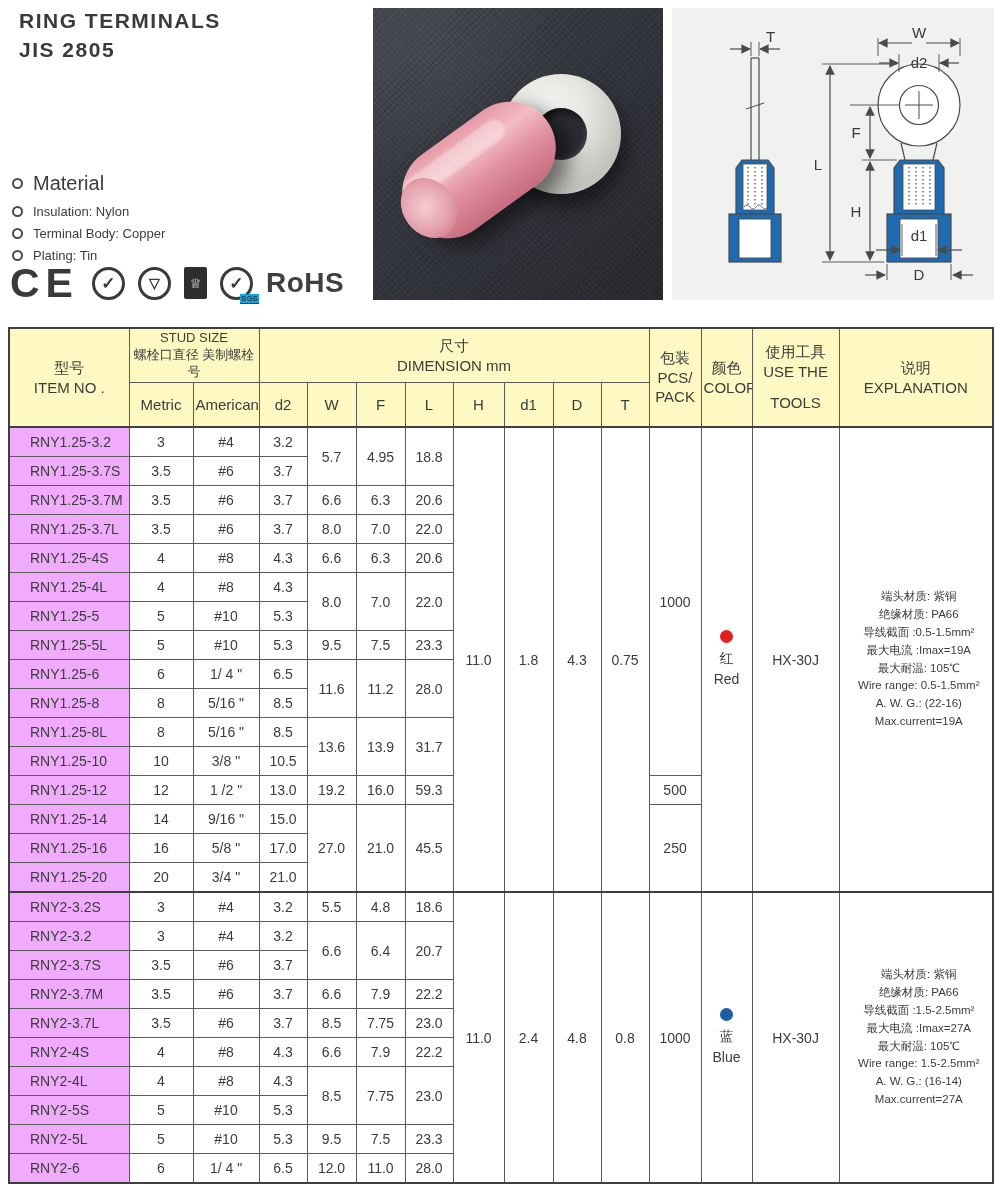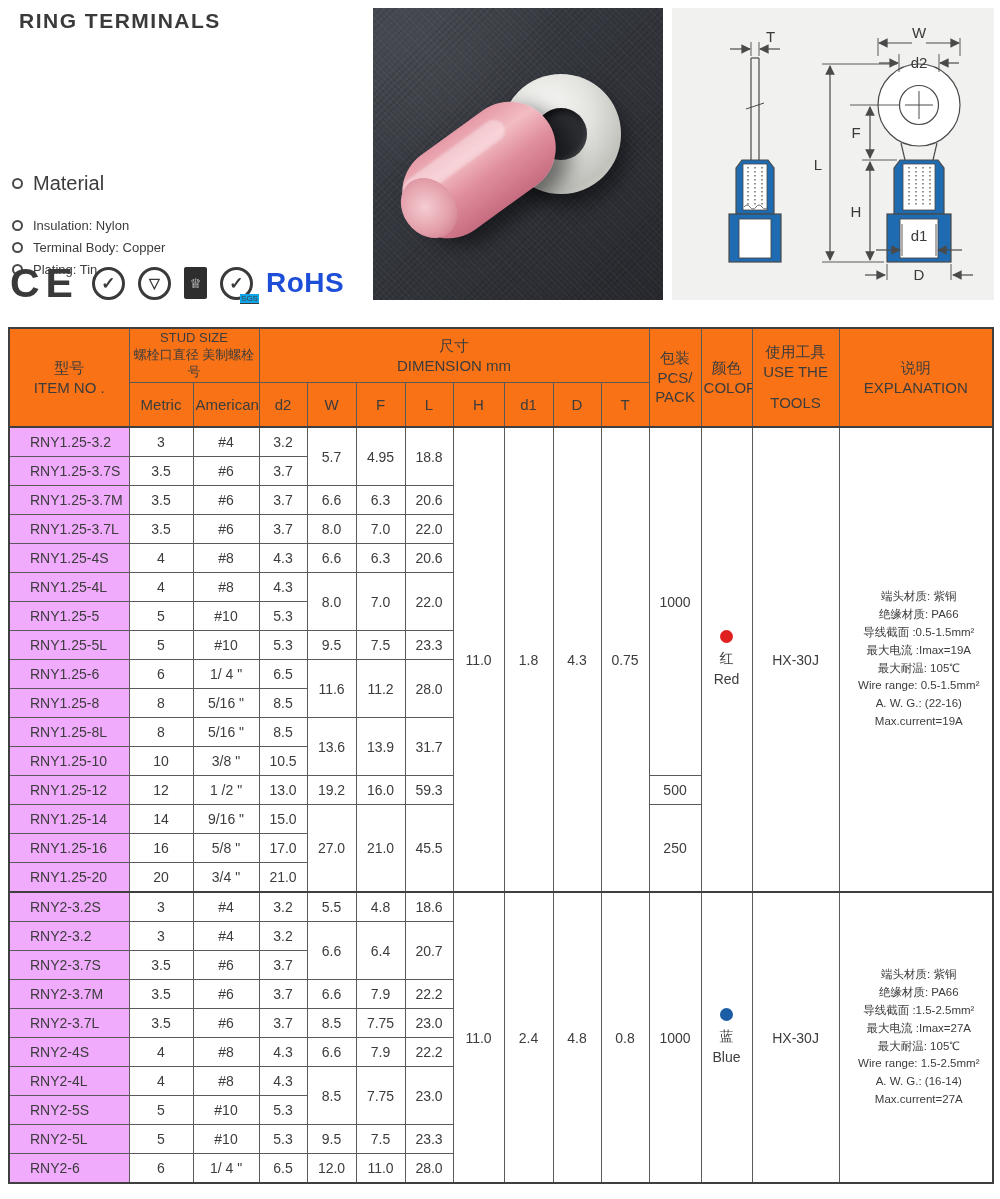--- a/index.html
+++ b/index.html
@@ -4,35 +4,35 @@
 <style>
   html,body{margin:0;padding:0;background:#ffffff;}
   .page{position:relative;width:1000px;height:1199px;background:#fff;
         font-family:"Liberation Sans", sans-serif;color:#3c3c3c;overflow:hidden;}
 
   
   .title{position:absolute;left:12px;top:6px;font-size:21px;font-weight:bold;
          letter-spacing:1.5px;line-height:1.4;color:#3a3a3a;margin-left:7px;}
   .materials{position:absolute;left:12px;top:172px;}
   .mat-row{display:flex;align-items:center;margin-bottom:7px;font-size:13px;}
-  .mat-row.mat-head{font-size:20px;margin-bottom:23px;}
+  .mat-row.mat-head{font-size:20px;margin-bottom:9px;}
   .bullet{display:inline-block;width:7px;height:7px;border:2px solid #4a4a4a;
           border-radius:50%;margin-right:10px;flex:0 0 auto;}
   .certs{position:absolute;left:10px;top:263px;display:flex;align-items:center;gap:13px;height:40px;}
   .ce-mark{font-size:41px;font-weight:600;letter-spacing:6px;color:#3a3a3a;}
   .badge{width:33px;height:33px;border:3px solid #3a3a3a;border-radius:50%;
          display:flex;align-items:center;justify-content:center;
          font-size:17px;font-weight:bold;color:#3a3a3a;box-sizing:border-box;}
   .badge-tri{font-size:14px;}
   .ukas{width:23px;height:32px;background:#2e2e2e;color:#fff;border-radius:2px;
         display:flex;align-items:center;justify-content:center;font-size:13px;}
   .sgs-wrap{position:relative;}
-  .sgs-label{position:absolute;right:-6px;bottom:-4px;font-size:8px;font-weight:normal;
+  .sgs-label{position:absolute;right:-6px;bottom:-4px;font-size:8px;font-weight:bold;
              background:#0ea5e9;padding:0 1px;border-bottom:1px solid #3a3a3a;}
-  .rohs{font-size:28px;font-weight:800;color:#1d4ed8;letter-spacing:0.5px;}
+  .rohs{font-size:28px;font-weight:800;color:#404040;letter-spacing:0.5px;}
 
   
   .photo{position:absolute;left:373px;top:8px;width:290px;height:292px;overflow:hidden;
          background:
            radial-gradient(circle at 20% 15%, rgba(255,255,255,0.05), transparent 40%),
            linear-gradient(135deg,#41444c 0%,#33353c 45%,#26282d 100%);}
   .photo .speckle{position:absolute;inset:0;
       background-image:repeating-linear-gradient(45deg, rgba(255,255,255,0.035) 0 1px, transparent 1px 4px),
                        repeating-linear-gradient(-45deg, rgba(0,0,0,0.12) 0 1px, transparent 1px 5px);}
   .ring{position:absolute;left:128px;top:66px;width:120px;height:120px;border-radius:50%;
@@ -58,39 +58,40 @@
   .diagram{position:absolute;left:672px;top:8px;width:322px;height:292px;background:#f1f1ef;}
   .diagram svg{display:block;}
   .diagram text{font-family:"Liberation Sans", sans-serif;font-size:15px;fill:#3a3a3a;}
 
   
   table.spec{position:absolute;left:8px;top:327px;width:984px;border-collapse:collapse;
              table-layout:fixed;font-size:14px;color:#3c3c3c;background:#fff;}
   table.spec{border:2px solid #3f3f3f;}
   table.spec th, table.spec td{border:1px solid #5a5a5a;text-align:center;
              padding:0 2px;overflow:hidden;}
-  table.spec thead th{background:#f97316;font-weight:400;font-size:15px;line-height:1.3;}
+  table.spec thead th{background:#fef9c3;font-weight:400;font-size:15px;line-height:1.3;}
   table.spec thead tr:first-child th{height:53px;}
   table.spec thead tr:nth-child(2) th{height:43px;}
   table.spec tbody td{height:28px;background:#fff;}
   table.spec tbody td.c-item{background:#f0abfc;text-align:left;padding-left:20px;}
   table.spec tbody tr:first-child td{border-top:3px solid #3f3f3f;}
   table.spec tbody tr.group-start td{border-top:2px solid #3f3f3f;}
   td.expl{text-align:center;font-size:11.5px;line-height:1.55;
           padding:6px 4px 6px 10px !important;}
   .dot{display:inline-block;width:13px;height:13px;border-radius:50%;margin-bottom:2px;}
   .colorcell div{line-height:1.5;font-size:14px;}
 </style>
 </head>
 <body>
 
 <div class="page">
 
   <div class="title">
     <div>RING  TERMINALS</div>
+    <div>JIS  2805</div>
   </div>
 
   <div class="materials">
     <div class="mat-row mat-head">
       <span class="bullet"></span>
       <span>Material</span>
     </div>
     <div class="mat-row">
       <span class="bullet"></span>
       <span>Insulation: Nylon</span>

